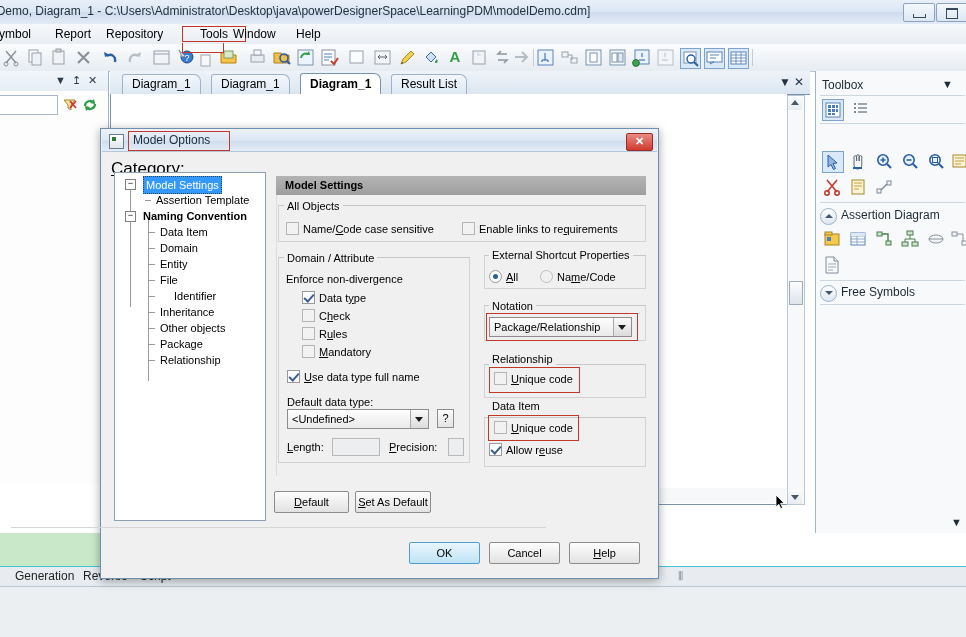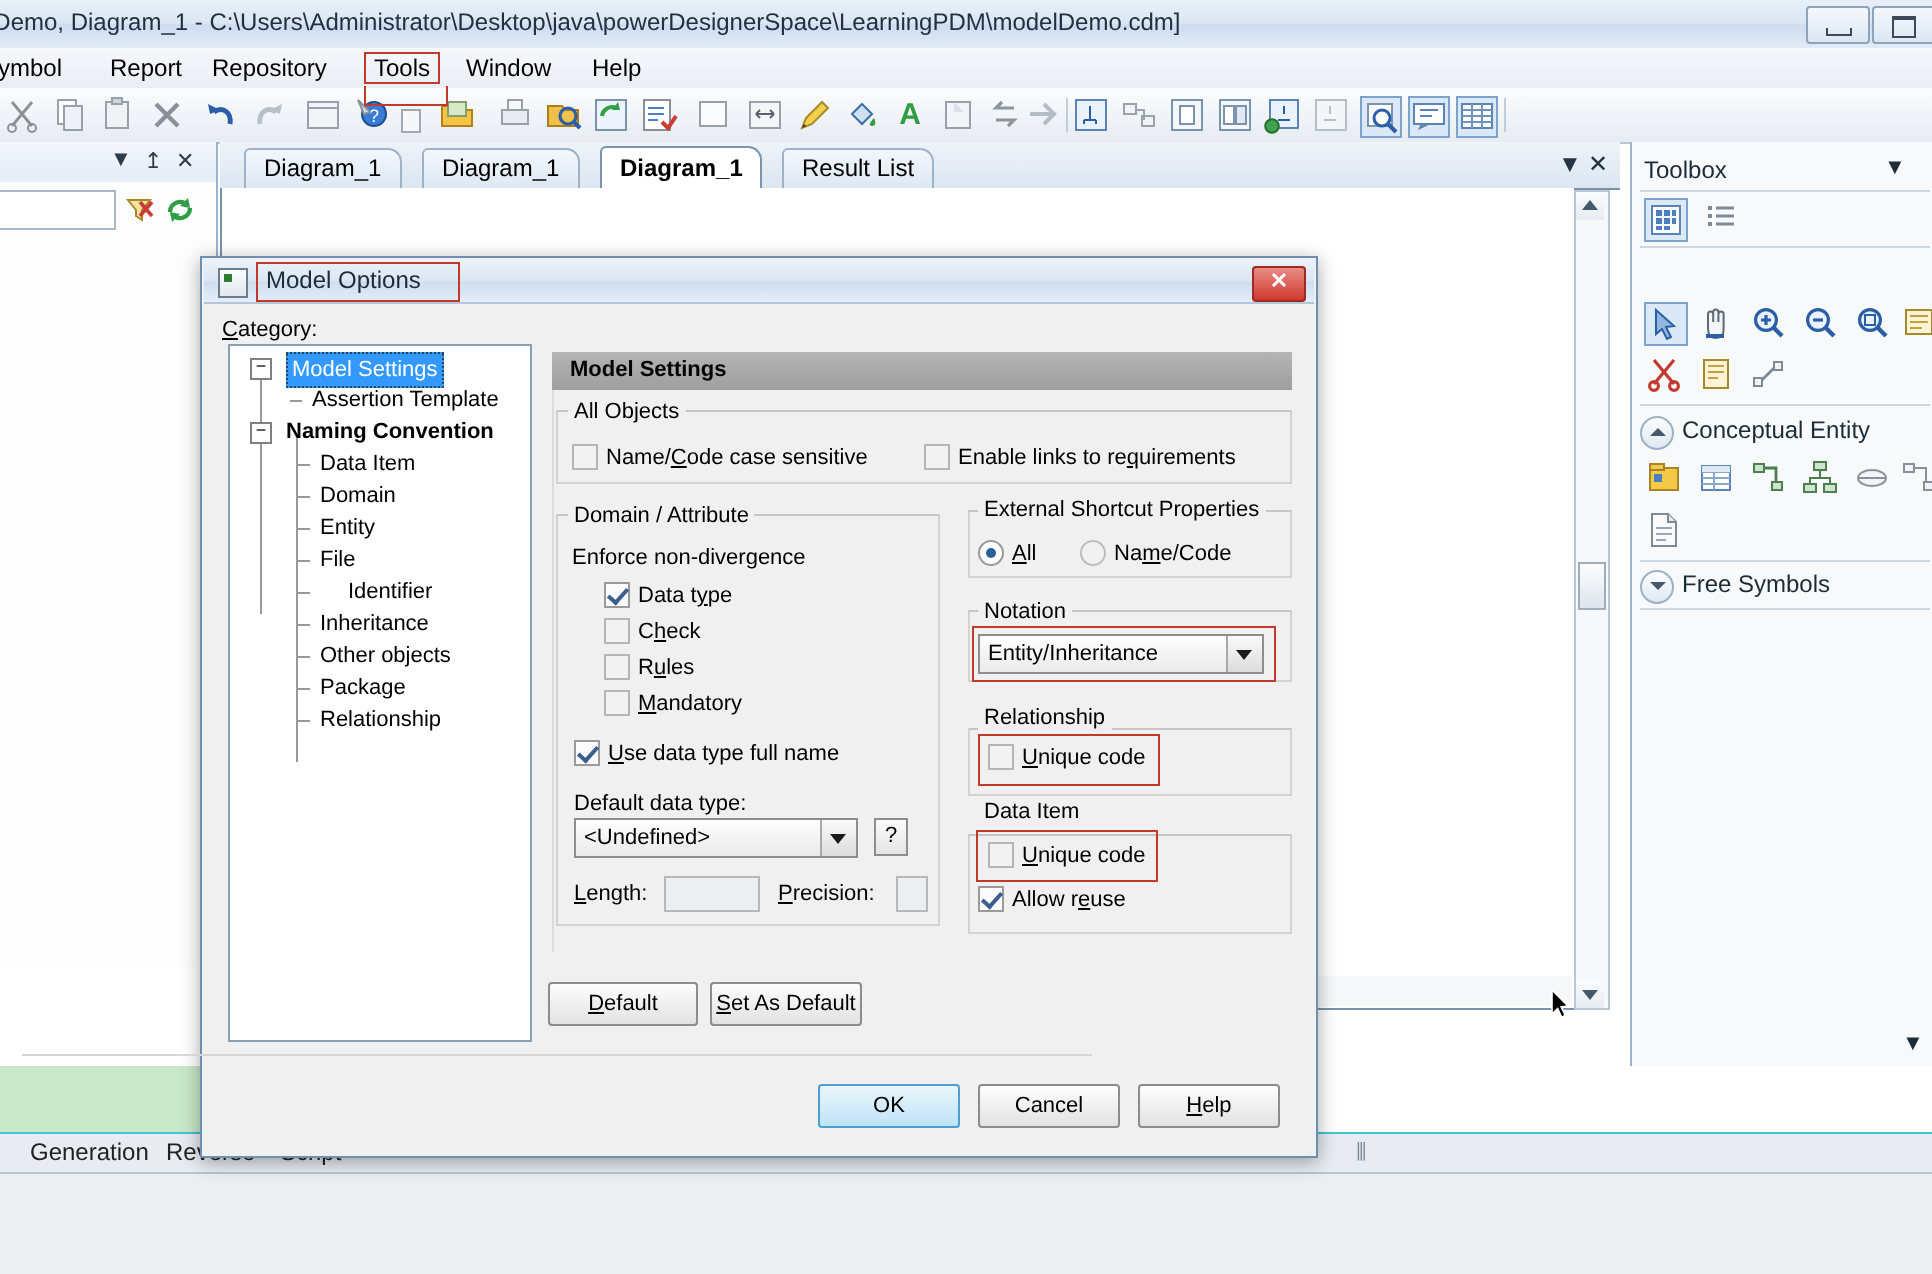--- a/index.html
+++ b/index.html
@@ -22,21 +22,21 @@
   .wbtn i{position:absolute;display:block;}
   .wbtn.min{left:903px;}
   .wbtn.max{left:936px;}
   .wbtn.min i{left:9px;top:10px;width:11px;height:3px;border:1px solid #3a4a5c;border-top:none;}
   .wbtn.max i{left:9px;top:4px;width:10px;height:8px;border:1px solid #3a4a5c;border-top-width:2px;}
 
   
   .menubar{position:absolute;left:0;top:24px;width:966px;height:20px;
     background:linear-gradient(to bottom,#f6f8fa,#e9eef4);}
   .menubar .mi{position:absolute;top:2px;font-size:12px;padding:1px 5px;white-space:nowrap;}
-  .menubar .mi.hl{border:1px solid #c0392b;padding:0 4px;}
+  .menubar .mi.hl{border:1px solid #c0392b;padding:0 17px;}
 
   
   .toolbar{position:absolute;left:0;top:44px;width:966px;height:27px;
     background:linear-gradient(to bottom,#fbfcfd,#e7ecf2);border-bottom:1px solid #b9c6d4;}
   .ticon{position:absolute;top:4px;width:19px;height:19px;}
   .tsep{position:absolute;top:5px;width:1px;height:17px;background:#c3cdd8;}
   .redbox{position:absolute;border:1px solid #c0392b;}
 
   
   .leftpanel{position:absolute;left:0;top:71px;width:108px;height:412px;background:#fdfdfd;
@@ -104,21 +104,21 @@
     border-bottom:1px solid #b4c6da;}
   .dlg-ico{position:absolute;left:7px;top:4px;width:13px;height:13px;
     background:linear-gradient(to bottom,#fdfdfd,#e2e7ec);border:1px solid #6e7d8c;}
   .dlg-ico b{position:absolute;left:2px;top:2px;width:4px;height:4px;background:#2f7d32;display:block;}
   .dlg-title{position:absolute;left:31px;top:3px;font-size:12px;color:#1b2b3a;}
   .dlg-title-box{position:absolute;left:26px;top:1px;width:100px;height:18px;border:1px solid #c0392b;}
   .dlg-x{position:absolute;left:524px;top:3px;width:25px;height:16px;border-radius:2px;
     background:linear-gradient(to bottom,#e98b85,#cf3a2e);border:1px solid #9c2b21;
     color:#fff;font-size:11px;font-weight:bold;text-align:center;line-height:15px;}
 
-  .catlabel{position:absolute;left:11px;top:9px;font-size:11px;}
+  .catlabel{position:absolute;left:11px;top:9px;font-size:17px;}
   .tree{position:absolute;left:114px;top:172px;width:150px;height:347px;
     background:#fff;border:1px solid #8ba0b5;overflow:hidden;}
   .tnode{position:absolute;left:0;font-size:11px;white-space:nowrap;height:16px;line-height:16px;}
   .tnode .exp{position:absolute;left:0;top:3px;width:9px;height:9px;border:1px solid #808080;background:#fff;
     font-size:9px;line-height:7px;text-align:center;color:#000;}
   .tnode .lbl{position:absolute;top:0;}
   .tnode.selected .lbl{background:#3399ff;color:#fff;padding:0 2px;border:1px dotted #27435d;}
   .tdash{position:absolute;width:6px;height:1px;background:#9a9a9a;}
   .tvline{position:absolute;width:1px;background:#9a9a9a;}
 
@@ -423,21 +423,21 @@
         <rect x="3" y="12" width="4" height="4" fill="#f0f3f7" stroke="#7e8a96"></rect>
         <rect x="13" y="4" width="4" height="4" fill="#f0f3f7" stroke="#7e8a96"></rect>
         <path d="M7 13l6-6" stroke="#7e8a96" stroke-width="1.4"></path>
       </svg>
     <span class="tb-sep" style="top:131px;"></span>
 
     <div class="grp" style="top:136px;">
       <span class="circ">
           <i class="cv up"></i>
         </span>
-      <span class="gt">Conceptual Entity</span>
+      <span class="gt">Assertion Diagram</span>
     </div>
     <svg class="tbi" style="left:6px;top:158px;" viewBox="0 0 20 20">
         <rect x="3" y="5" width="14" height="11" fill="#f4c948" stroke="#a8832a"></rect>
         <rect x="3" y="3" width="7" height="3" fill="#f4c948" stroke="#a8832a"></rect>
         <rect x="5" y="8" width="4" height="4" fill="#4a7fc1"></rect>
       </svg>
     <svg class="tbi" style="left:32px;top:158px;" viewBox="0 0 20 20">
         <rect x="3" y="4" width="14" height="12" fill="#fff" stroke="#5a84b5"></rect>
         <path d="M3 7h14M3 10h14M3 13h14M9 7v9" stroke="#8aa8cb"></path>
         <rect x="3" y="4" width="14" height="3" fill="#dfe9f5"></rect>
@@ -602,21 +602,21 @@
   <div class="gbox" style="left:484px;top:255px;width:160px;height:32px;"></div>
   <span class="gbtitle" style="left:489px;top:249px;">External Shortcut Properties</span>
   <span class="rb on" style="left:489px;top:270px;"></span>
   <span class="lbl" style="left:506px;top:271px;"><u>A</u>ll</span>
   <span class="rb off" style="left:540px;top:270px;"></span>
   <span class="lbl" style="left:557px;top:271px;">Na<u>m</u>e/Code</span>
 
   <div class="gbox" style="left:484px;top:305px;width:160px;height:34px;"></div>
   <span class="gbtitle" style="left:489px;top:300px;">Notation</span>
   <div class="combo" style="left:489px;top:317px;width:143px;">
-    <span class="ctxt">Entity/Inheritance</span>
+    <span class="ctxt">Package/Relationship</span>
     <span class="cbtn">
         <i></i>
       </span>
   </div>
   <div class="redbox" style="left:486px;top:313px;width:150px;height:26px;"></div>
 
   <div class="gbox" style="left:484px;top:364px;width:160px;height:32px;"></div>
   <span class="gbtitle" style="left:489px;top:353px;">Relationship</span>
   <span class="cb off" style="left:494px;top:372px;"></span>
   <span class="lbl" style="left:511px;top:373px;"><u>U</u>nique code</span>

